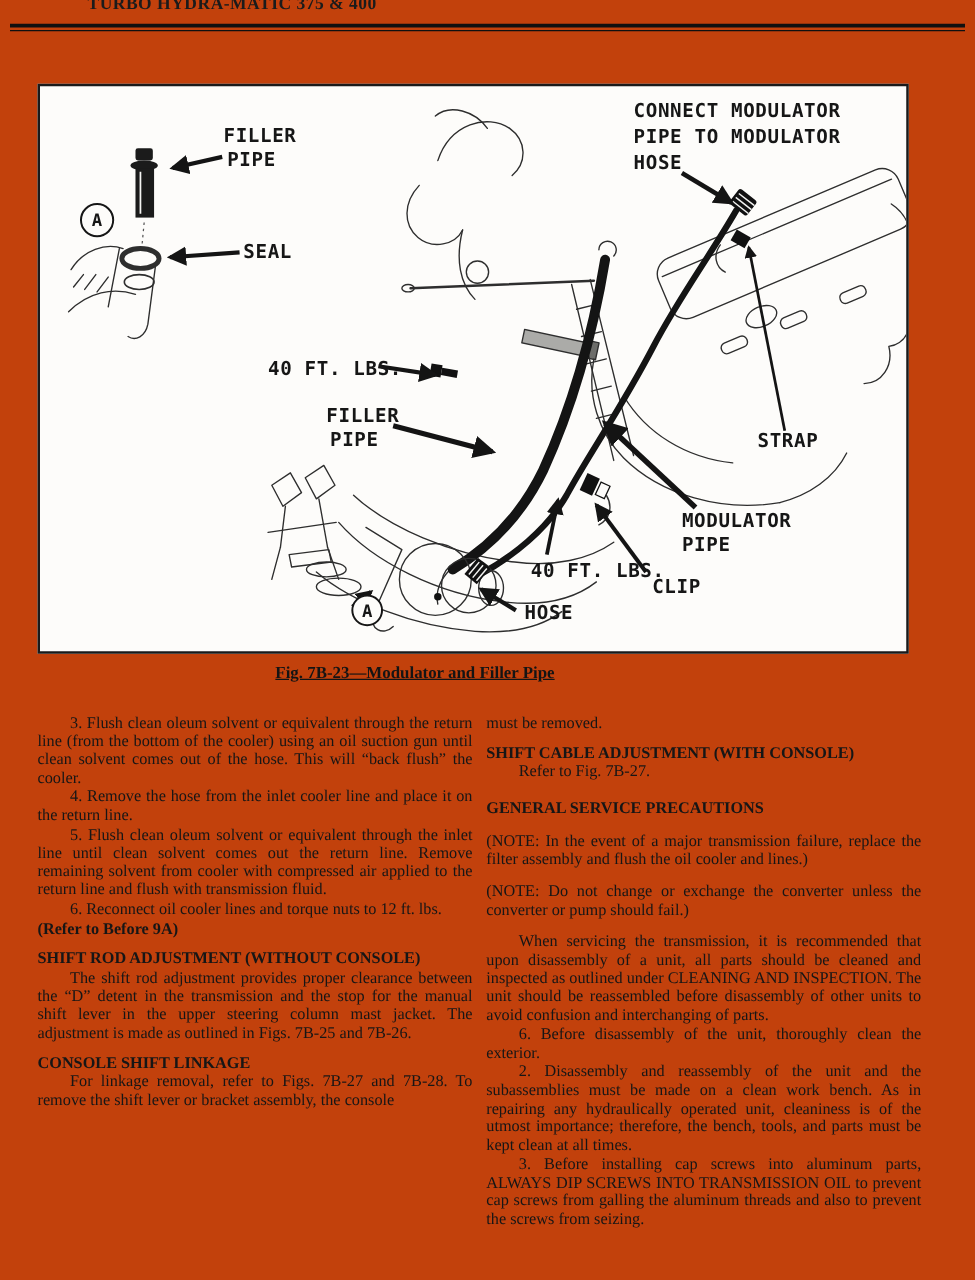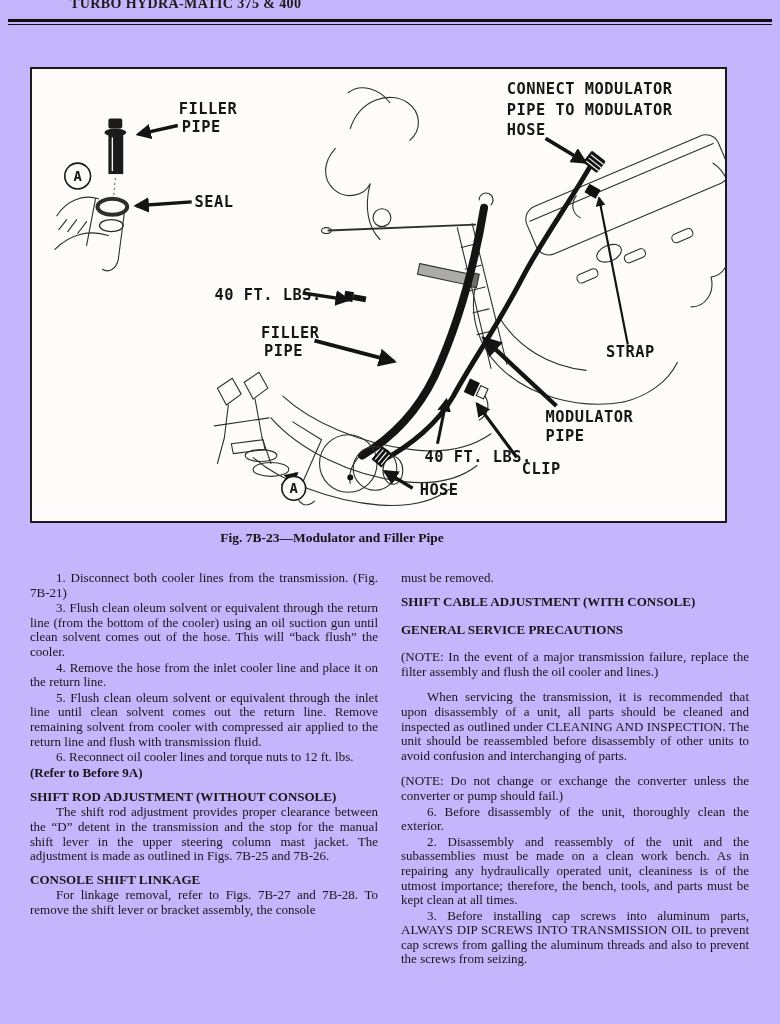--- a/index.html
+++ b/index.html
@@ -1,37 +1,37 @@
 <!DOCTYPE html>
 <html><head>
 <meta charset="utf-8">
 <style>
   html,body{margin:0;padding:0;background:#e8e6e1;}
-  #page{position:relative;width:780px;height:1024px;background:#c4b5fd;overflow:hidden;
+  #page{position:relative;width:780px;height:1024px;background:#c2410c;overflow:hidden;
         font-family:"Liberation Serif",serif;color:#161616;}
   
   #hdr-title{position:absolute;left:70px;top:-4px;font-size:14px;font-weight:bold;
              letter-spacing:.4px;color:#1b1b1b;}
   .rule-thick{position:absolute;left:8px;top:19px;width:764px;height:3px;background:#101010;}
   .rule-thin{position:absolute;left:8px;top:24px;width:764px;height:1px;background:#101010;}
   
   #figbox{position:absolute;left:30px;top:67px;width:697px;height:456px;
           border:2px solid #1a1a1a;box-sizing:border-box;background:#fdfcfa;}
   #figbox svg{display:block;width:100%;height:100%;}
   .art{stroke:#2e2e2e;fill:none;stroke-width:1.1;stroke-linecap:round;stroke-linejoin:round;}
   .pipe{stroke:#141414;fill:none;stroke-linecap:round;}
   .arrow{stroke:#141414;fill:none;}
   .dlabel{font:700 15.5px "DejaVu Sans Mono",monospace;fill:#161616;letter-spacing:.5px;}
   .dlabel-sm{font:700 14px "DejaVu Sans Mono",monospace;fill:#161616;}
   #caption{position:absolute;left:0;top:530px;width:664px;text-align:center;
-           font-size:13.5px;font-weight:bold;color:#141414;}
+           font-size:13.5px;font-weight:bold;color:#141414;text-decoration:underline;}
   
   .col{position:absolute;top:571px;width:348px;font-size:13px;line-height:14.6px;}
   #col-left{left:30px;}
-  #col-right{left:401px;}
+  #col-right{left:389px;}
   .col p{margin:0 0 1px;text-align:justify;}
   .col p.indent{text-indent:26px;}
   .col p.noj{text-align:left;}
   .col h3{font-size:13px;line-height:14.8px;margin:9px 0 1px;font-weight:bold;}
   .col h3.sub{margin:0 0 1px;}
   .col h3.center{text-align:left;margin:14px 0 12px;}
   .col p.spaced{margin-top:11px;}
 </style>
 </head>
 <body>
@@ -191,37 +191,37 @@
       <g>
         <circle cx="263" cy="423" r="12" fill="#fdfcfa" stroke="#161616" stroke-width="1.6"></circle>
         <text class="dlabel-sm" x="263" y="428" text-anchor="middle">A</text>
       </g>
     </svg>
   </div>
 
   <div id="caption">Fig. 7B-23—Modulator and Filler Pipe</div>
 
   <div class="col" id="col-left">
-    <p class="indent">1. Disconnect both cooler lines from the transmission. (Fig. 7B-21)</p>
     <p class="indent">3. Flush clean oleum solvent or equivalent through the return line (from the bottom of the cooler) using an oil suction gun until clean solvent comes out of the hose. This will “back flush” the cooler.</p>
     <p class="indent">4. Remove the hose from the inlet cooler line and place it on the return line.</p>
     <p class="indent">5. Flush clean oleum solvent or equivalent through the inlet line until clean solvent comes out the return line. Remove remaining solvent from cooler with compressed air applied to the return line and flush with transmission fluid.</p>
     <p class="indent">6. Reconnect oil cooler lines and torque nuts to 12 ft. lbs.</p>
     <h3 class="sub">(Refer to Before 9A)</h3>
     <h3>SHIFT ROD ADJUSTMENT (WITHOUT CONSOLE)</h3>
     <p class="indent">The shift rod adjustment provides proper clearance between the “D” detent in the transmission and the stop for the manual shift lever in the upper steering column mast jacket. The adjustment is made as outlined in Figs. 7B-25 and 7B-26.</p>
     <h3>CONSOLE SHIFT LINKAGE</h3>
     <p class="indent">For linkage removal, refer to Figs. 7B-27 and 7B-28. To remove the shift lever or bracket assembly, the console</p>
   </div>
 
   <div class="col" id="col-right">
     <p class="noj">must be removed.</p>
     <h3>SHIFT CABLE ADJUSTMENT (WITH CONSOLE)</h3>
+    <p class="indent noj">Refer to Fig. 7B-27.</p>
     <h3 class="center">GENERAL SERVICE PRECAUTIONS</h3>
     <p>(NOTE: In the event of a major transmission failure, replace the filter assembly and flush the oil cooler and lines.)</p>
+    <p class="spaced">(NOTE: Do not change or exchange the converter unless the converter or pump should fail.)</p>
     <p class="spaced indent">When servicing the transmission, it is recommended that upon disassembly of a unit, all parts should be cleaned and inspected as outlined under CLEANING AND INSPECTION. The unit should be reassembled before disassembly of other units to avoid confusion and interchanging of parts.</p>
-    <p class="spaced">(NOTE: Do not change or exchange the converter unless the converter or pump should fail.)</p>
     <p class="indent">6. Before disassembly of the unit, thoroughly clean the exterior.</p>
     <p class="indent">2. Disassembly and reassembly of the unit and the subassemblies must be made on a clean work bench. As in repairing any hydraulically operated unit, cleaniness is of the utmost importance; therefore, the bench, tools, and parts must be kept clean at all times.</p>
     <p class="indent">3. Before installing cap screws into aluminum parts, ALWAYS DIP SCREWS INTO TRANSMISSION OIL to prevent cap screws from galling the aluminum threads and also to prevent the screws from seizing.</p>
   </div>
 
 </div>
 
 </body></html>

